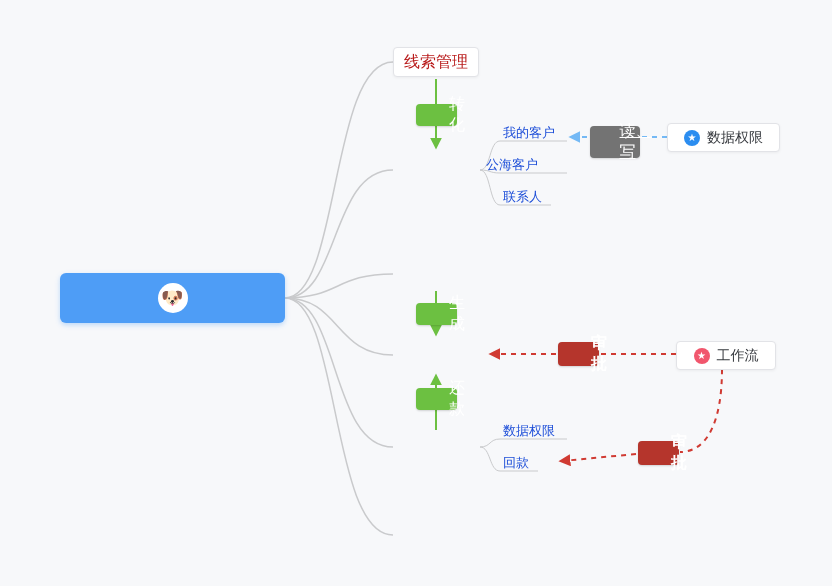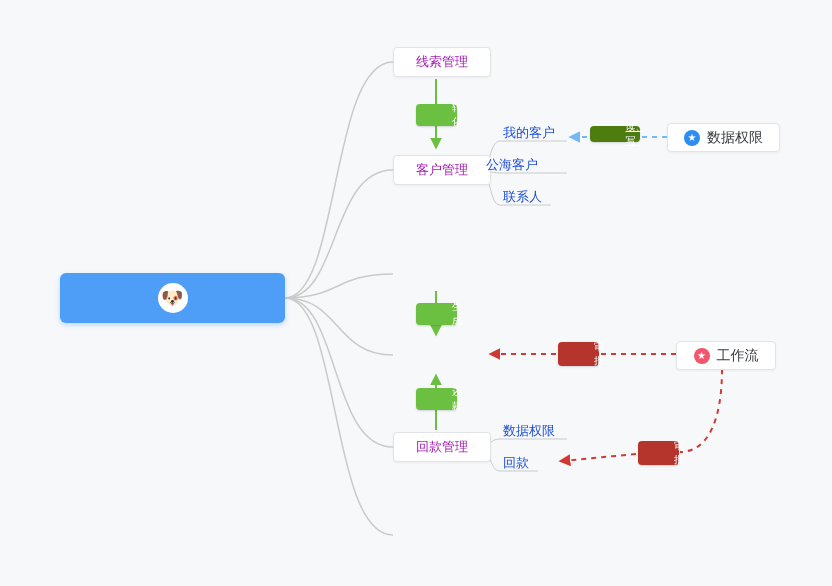--- a/index.html
+++ b/index.html
@@ -17,50 +17,50 @@
     display:flex;align-items:center;justify-content:center;gap:10px;
     color:#ffffff;font-size:20px;font-weight:500;
     box-shadow:0 2px 5px rgba(78,157,246,.35);
   }
   .root-logo{
     width:30px;height:30px;border-radius:50%;background:#ffffff;
     display:flex;align-items:center;justify-content:center;
     font-size:18px;line-height:1;
   }
   .branch-node{
-    position:absolute;left:393px;width:98px;height:30px;box-sizing:border-box;
+    position:absolute;left:393px;width:86px;height:30px;box-sizing:border-box;
     background:#ffffff;border:1px solid #e2e3e7;border-radius:4px;
     display:flex;align-items:center;justify-content:center;
-    font-size:13px;color:#a21caf;
+    font-size:16px;color:#b91c1c;
     box-shadow:0 1px 3px rgba(0,0,0,.05);
   }
   .side-node{
     position:absolute;height:29px;box-sizing:border-box;
     background:#ffffff;border:1px solid #e2e3e7;border-radius:4px;
     display:flex;align-items:center;justify-content:center;gap:7px;
     font-size:14px;color:#35383d;padding:0 12px;
     box-shadow:0 1px 3px rgba(0,0,0,.05);
   }
   .circle-icon{
     width:16px;height:16px;border-radius:50%;
     display:flex;align-items:center;justify-content:center;
     color:#ffffff;font-size:10px;line-height:1;
   }
   .circle-icon.blue{background:#2b8df0;}
   .circle-icon.red{background:#f1566d;}
   .edge-badge{
     position:absolute;box-sizing:border-box;
     display:flex;align-items:center;justify-content:center;
-    color:#ffffff;font-size:10px;border-radius:4px;
+    color:#ffffff;font-size:16px;border-radius:4px;
     box-shadow:0 1px 2px rgba(0,0,0,.15);
     padding-left:41px;
   }
   .badge-green{background:#6cc041;width:40px;height:22px;}
-  .badge-blue{background:#4d7c0f;width:50px;height:16px;text-decoration:underline;}
-  .badge-red{background:#b5352c;width:40px;height:24px;}
+  .badge-blue{background:#737373;width:50px;height:32px;text-decoration:underline;}
+  .badge-red{background:#b5352c;width:40px;height:24px;font-weight:bold;}
   .child-label{
     position:absolute;font-size:13px;color:#1d4ed8;line-height:16px;
   }
 </style>
 </head>
 <body>
 
 <div class="canvas">
 
   <svg class="edges-svg" viewBox="0 0 832 586" xmlns="http://www.w3.org/2000/svg">
@@ -113,26 +113,20 @@
     </g>
   </svg>
 
   <div class="root-node">
     <span class="root-logo">🐶</span>
   </div>
 
   <div class="branch-node" style="top:47px">
       <span>线索管理</span>
     </div>
-  <div class="branch-node" style="top:155px">
-      <span>客户管理</span>
-    </div>
-  <div class="branch-node" style="top:432px">
-      <span>回款管理</span>
-    </div>
 
   <div class="child-label" style="left:503px;top:125px">我的客户</div>
   <div class="child-label" style="left:486px;top:157px">公海客户</div>
   <div class="child-label" style="left:503px;top:189px">联系人</div>
 
   <div class="child-label" style="left:503px;top:423px">数据权限</div>
   <div class="child-label" style="left:503px;top:455px">回款</div>
 
   <div class="edge-badge badge-green" style="left:416px;top:104px">转化</div>
   <div class="edge-badge badge-green" style="left:416px;top:303px">生成</div>

